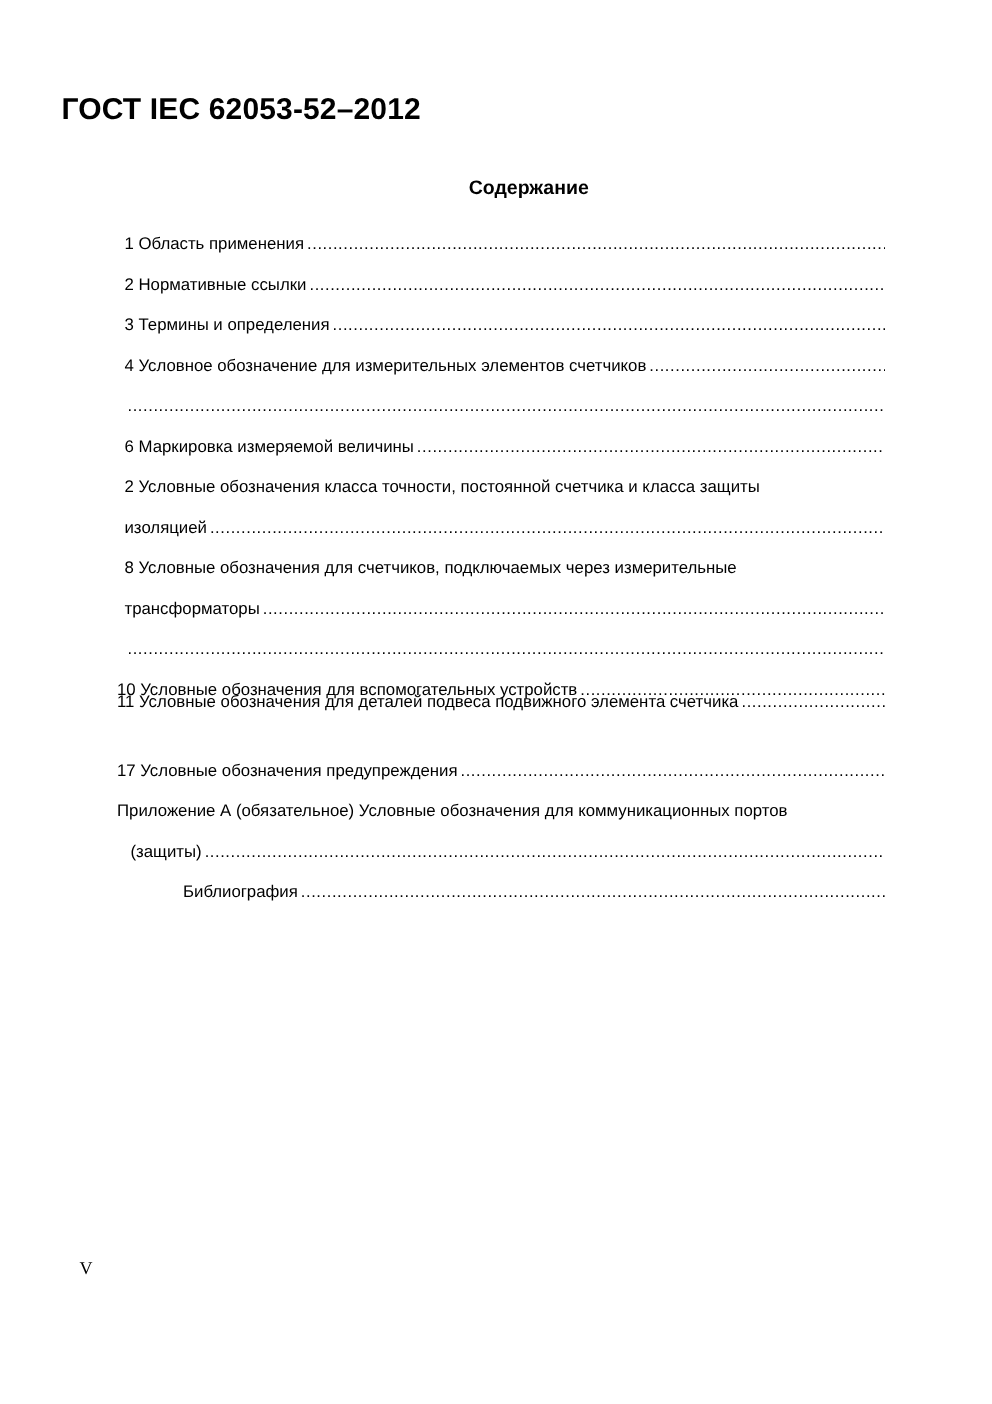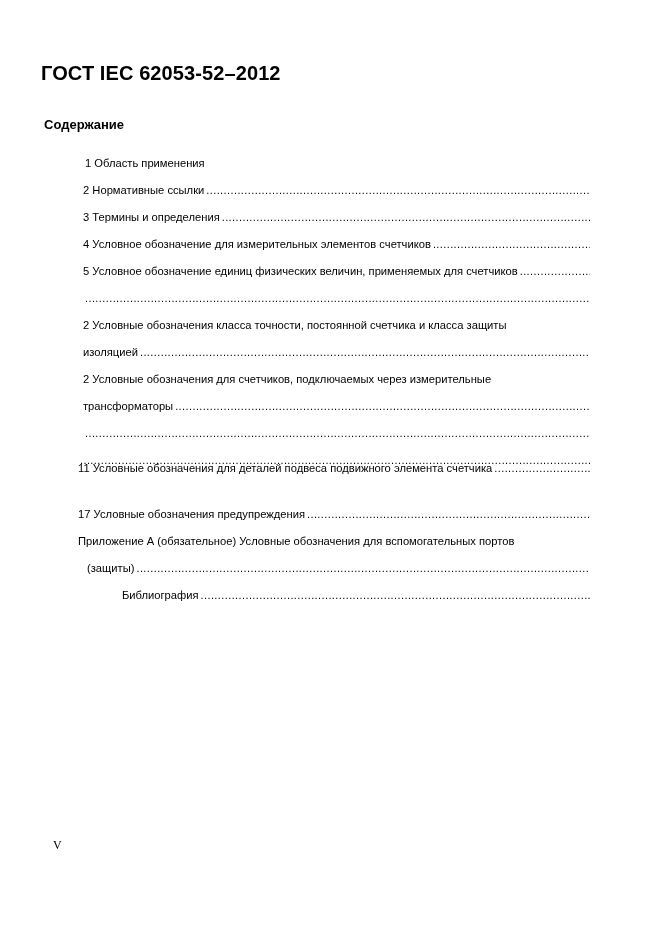--- a/index.html
+++ b/index.html
@@ -21,21 +21,21 @@
       top: 62px;
       font-size: 20px;
       font-weight: bold;
       letter-spacing: 0.1px;
     }
     .toc-title {
       position: absolute;
       left: 0;
       width: 661px;
       top: 117px;
-      text-align: left;
+      text-align: center;
       font-size: 13px;
       font-weight: bold;
       padding-left: 44px;
       box-sizing: border-box;
     }
     .toc {
       position: absolute;
       left: 0;
       top: 154px;
       width: 661px;
@@ -72,73 +72,74 @@
     }
   </style>
 </head>
 <body>
 
 <div class="doc-header">ГОСТ IEC 62053-52–2012</div>
 
 <div class="toc-title">Содержание</div>
 
 <div class="toc">
-  <div class="toc-line" style="left:83px; right:71px; top:0px;flex-direction:column;">
+  <div class="toc-line" style="left:83px; right:71px; top:0px;">
     <span class="text">1 Область применения</span>
       <span class="leader"></span>
   </div>
   <div class="toc-line" style="left:83px; right:71px; top:27px;">
     <span class="text">2 Нормативные ссылки</span>
       <span class="leader"></span>
   </div>
   <div class="toc-line" style="left:83px; right:71px; top:54px;">
     <span class="text">3 Термины и определения</span>
       <span class="leader"></span>
   </div>
   <div class="toc-line" style="left:83px; right:71px; top:81px;">
     <span class="text">4 Условное обозначение для измерительных элементов счетчиков</span>
       <span class="leader"></span>
   </div>
   <div class="toc-line" style="left:83px; right:71px; top:108px;">
-    <span class="text">5 Условное обозначение единиц физических величин, применяемых для счетчиков</span>
       <span class="leader"></span>
   </div>
   <div class="toc-line" style="left:83px; right:71px; top:135px;">
+    <span class="text">6 Маркировка измеряемой величины</span>
       <span class="leader"></span>
   </div>
   <div class="toc-line noleader" style="left:83px; right:71px; top:162px;">
     <span class="text">2 Условные обозначения класса точности, постоянной счетчика и класса защиты</span>
   </div>
   <div class="toc-line" style="left:83px; right:71px; top:189px;">
     <span class="text">изоляцией</span>
       <span class="leader"></span>
   </div>
   <div class="toc-line noleader" style="left:83px; right:71px; top:216px;">
-    <span class="text">2 Условные обозначения для счетчиков, подключаемых через измерительные</span>
+    <span class="text">8 Условные обозначения для счетчиков, подключаемых через измерительные</span>
   </div>
   <div class="toc-line" style="left:83px; right:71px; top:243px;">
     <span class="text">трансформаторы</span>
       <span class="leader"></span>
   </div>
   <div class="toc-line" style="left:83px; right:71px; top:270px;">
       <span class="leader"></span>
   </div>
   <div class="toc-line" style="left:78px; right:71px; top:297px;">
+    <span class="text">10 Условные обозначения для вспомогательных устройств</span>
       <span class="leader"></span>
   </div>
   <div class="toc-line" style="left:78px; right:71px; top:305px;">
     <span class="text">11 Условные обозначения для деталей подвеса подвижного элемента счетчика</span>
       <span class="leader"></span>
   </div>
   <div class="toc-line" style="left:78px; right:71px; top:351px;">
     <span class="text">17 Условные обозначения предупреждения</span>
       <span class="leader"></span>
   </div>
   <div class="toc-line noleader" style="left:78px; right:71px; top:378px;">
-    <span class="text">Приложение А (обязательное) Условные обозначения для вспомогательных портов</span>
+    <span class="text">Приложение А (обязательное) Условные обозначения для коммуникационных портов</span>
   </div>
   <div class="toc-line" style="left:87px; right:71px; top:405px;">
     <span class="text">(защиты)</span>
       <span class="leader"></span>
   </div>
   <div class="toc-line" style="left:78px; right:71px; top:432px;padding-left:44px;">
     <span class="text">Библиография</span>
       <span class="leader"></span>
   </div>
 </div>

